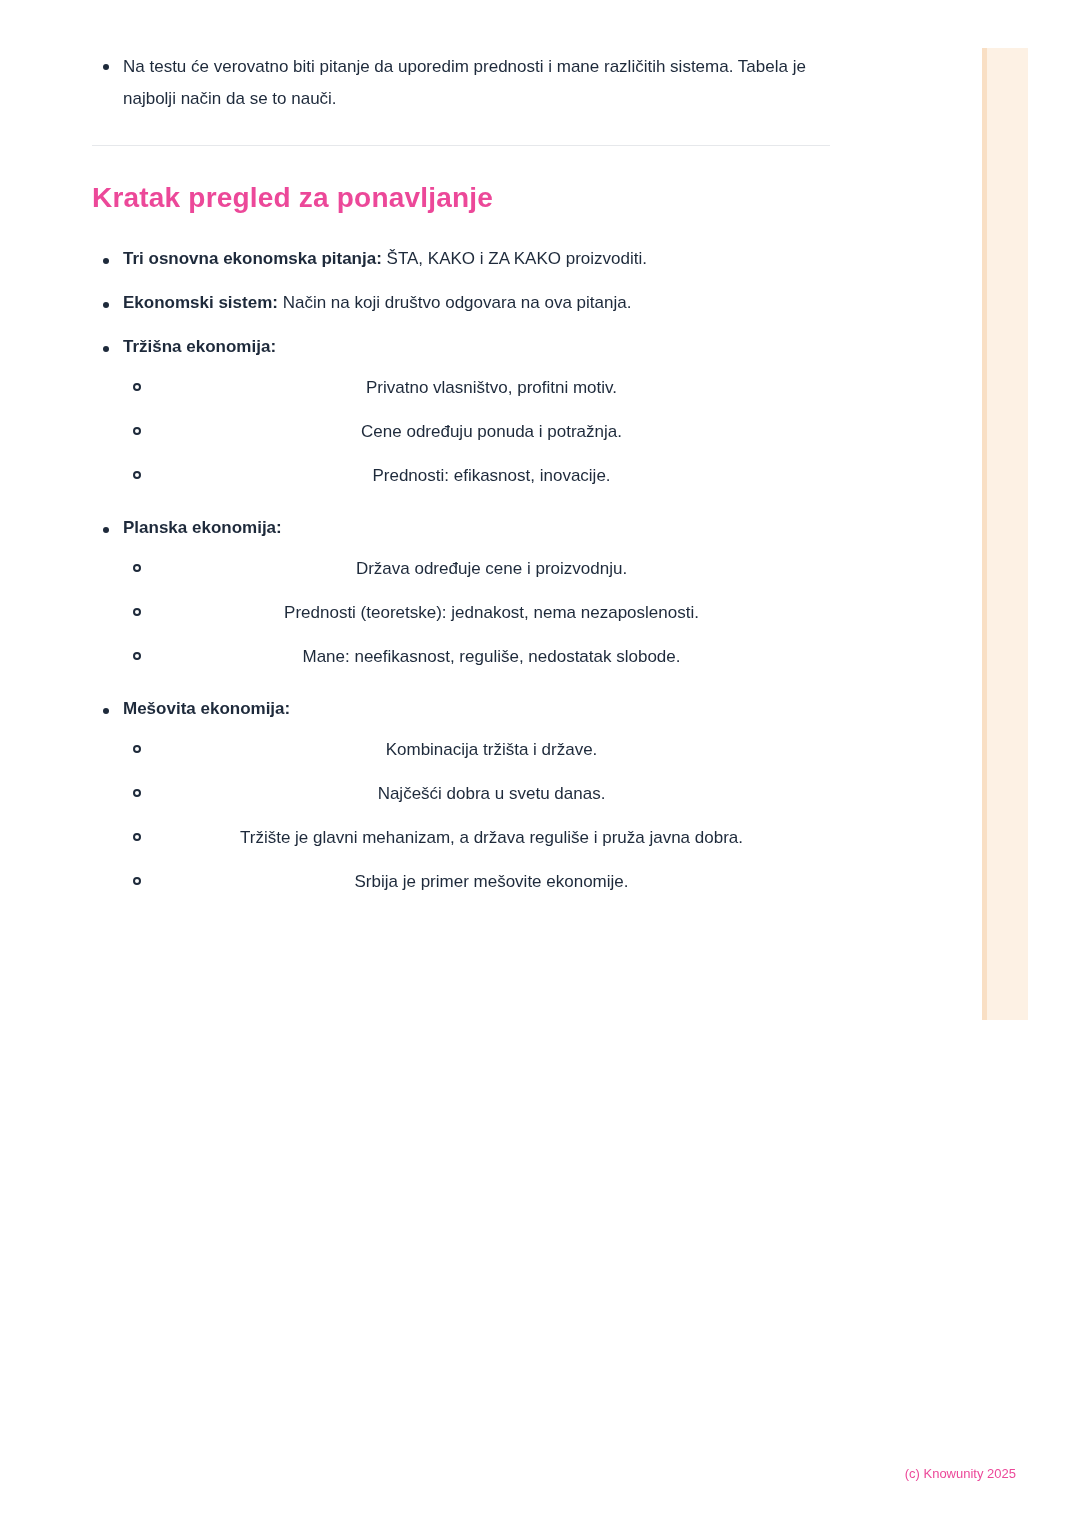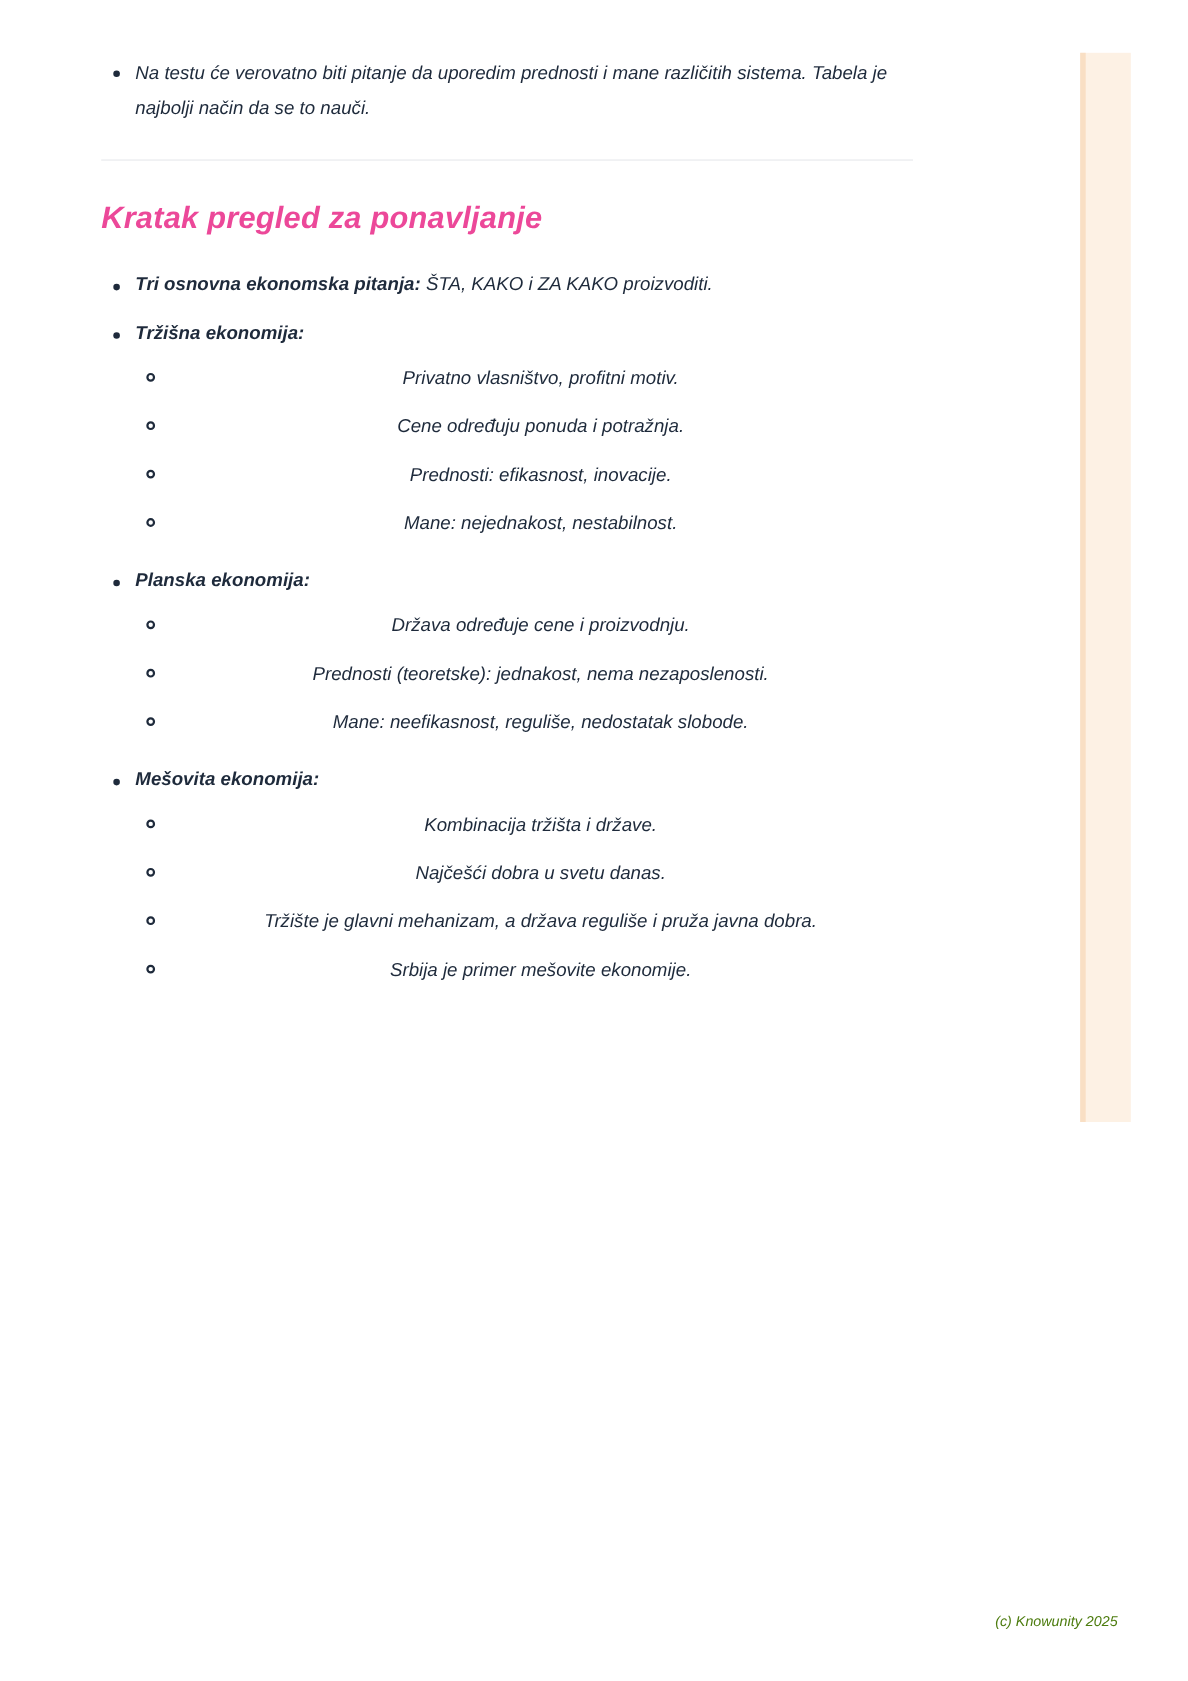--- a/index.html
+++ b/index.html
@@ -7,21 +7,20 @@
   body {
     font-family: "Liberation Sans", "DejaVu Sans", sans-serif;
     color: #1e2a3b;
   }
   .page {
     position: relative;
     width: 1080px;
     height: 1528px;
     background: #ffffff;
     overflow: hidden;
-    font-style: italic;
   }
   .stripe {
     position: absolute;
     top: 48px;
     right: 52px;
     width: 46px;
     height: 972px;
     background: #fdf1e4;
     border-left: 5px solid #f9dfc4;
   }
@@ -92,21 +91,21 @@
     font-size: 17px;
     line-height: 26px;
     font-weight: normal;
     flex: 1 1 auto;
   }
   .footer {
     position: absolute;
     top: 1466px;
     right: 64px;
     font-size: 13px;
-    color: #4d7c0f;
+    color: #ec4899;
   }
 </style>
 </head>
 <body>
 
 <div class="page">
 
   <div class="stripe"></div>
 
   <div class="content">
@@ -124,42 +123,44 @@
 
     <ul class="main-list">
 
       <li>
         <span class="dot"></span>
         <div class="txt">
           <span class="lead">Tri osnovna ekonomska pitanja:</span><span> ŠTA, KAKO i ZA KAKO proizvoditi.</span>
         </div>
       </li>
 
+      <li>
+        <span class="dot"></span>
+        <div class="txt">
+          <span class="lead">Ekonomski sistem:</span><span> Način na koji društvo odgovara na ova pitanja.</span>
+        </div>
+      </li>
 
       <li>
         <span class="dot"></span>
         <div class="txt">
           <span class="lead">Tržišna ekonomija:</span><span></span>
           <ul class="sub-list">
             <li>
               <span class="circle"></span>
               <span class="sub-txt">Privatno vlasništvo, profitni motiv.</span>
             </li>
             <li>
               <span class="circle"></span>
               <span class="sub-txt">Cene određuju ponuda i potražnja.</span>
             </li>
             <li>
               <span class="circle"></span>
               <span class="sub-txt">Prednosti: efikasnost, inovacije.</span>
             </li>
-            <li>
-              <span class="circle"></span>
-              <span class="sub-txt">Mane: nejednakost, nestabilnost.</span>
-            </li>
           </ul>
         </div>
       </li>
 
       <li>
         <span class="dot"></span>
         <div class="txt">
           <span class="lead">Planska ekonomija:</span><span></span>
           <ul class="sub-list">
             <li>

